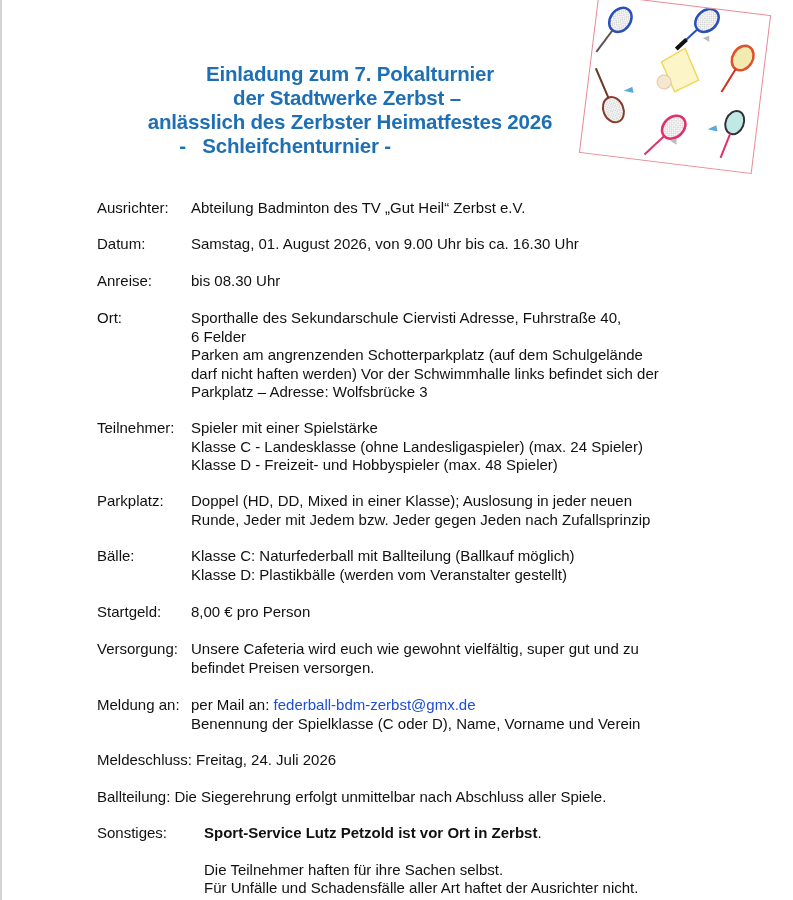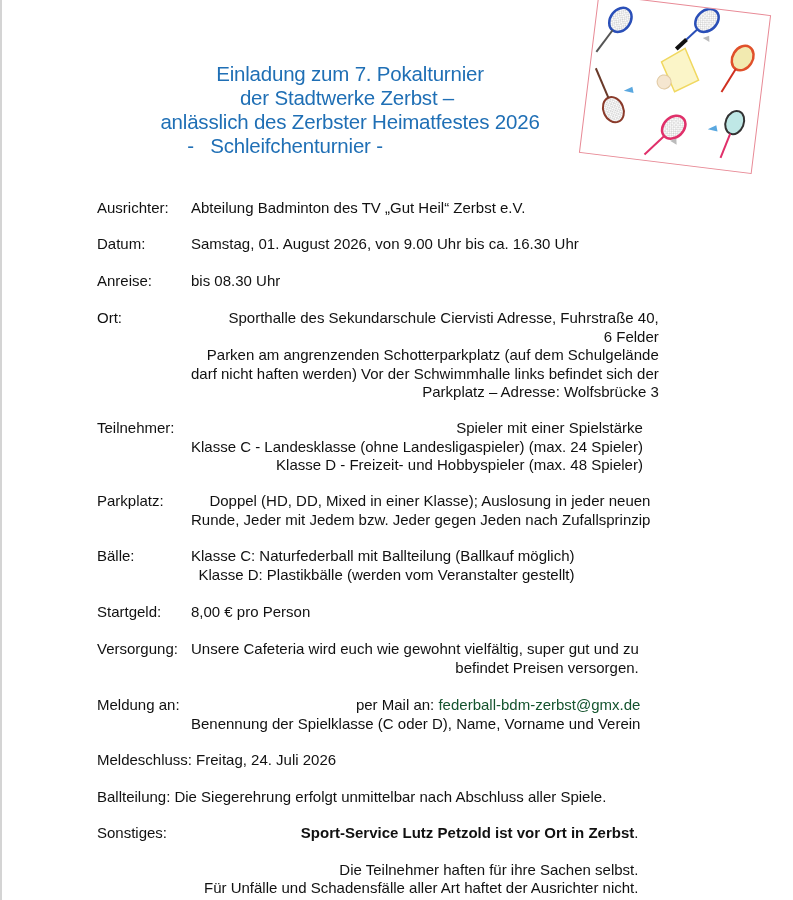--- a/index.html
+++ b/index.html
@@ -7,40 +7,40 @@
     width:793px; height:900px; overflow:hidden; position:relative;
     background:#ffffff;
     font-family:"Liberation Sans", sans-serif;
     color:#111;
   }
   .left-edge {
     position:absolute; left:0; top:0; width:2px; height:900px; background:#d4d4d4;
   }
   .title {
     position:absolute; left:100px; top:62px; width:500px;
-    color:#1f6fb5; font-weight:normal; font-size:20.5px; line-height:24px;
+    color:#1f6fb5; font-weight:bold; font-size:20.5px; line-height:24px;
     text-align:center; letter-spacing:-0.2px;
   }
   .title div { white-space:pre; }
   .title .l1 { margin-left:0px; }
   .title .l2 { margin-left:-6px; }
   .title .l4 { margin-left:-130px; }
 
   .image-frame {
     position:absolute; left:588px; top:4px; width:172px; height:158px;
     transform:rotate(7deg); transform-origin:center;
     border:1px solid #e88a96; background:#fff;
   }
 
   .rows { position:absolute; left:97px; top:0; width:640px; font-size:15px; line-height:18.5px; }
   .row { position:absolute; left:0; display:flex; }
   .row .label { width:94px; flex:0 0 94px; white-space:nowrap; }
-  .row .value div { white-space:nowrap;text-align:right; }
+  .row .value div { white-space:nowrap; }
   .row.wide .label { width:auto; flex:0 0 auto; margin-right:4px; }
-  .email { color:#14532d; }
+  .email { color:#1d4ed8; }
   .bold { font-weight:bold; }
 </style>
 </head>
 <body>
 
 <div class="left-edge"></div>
 
 <div class="title">
   <div class="l1">Einladung zum 7. Pokalturnier</div>
   <div class="l2">der Stadtwerke Zerbst –</div>

